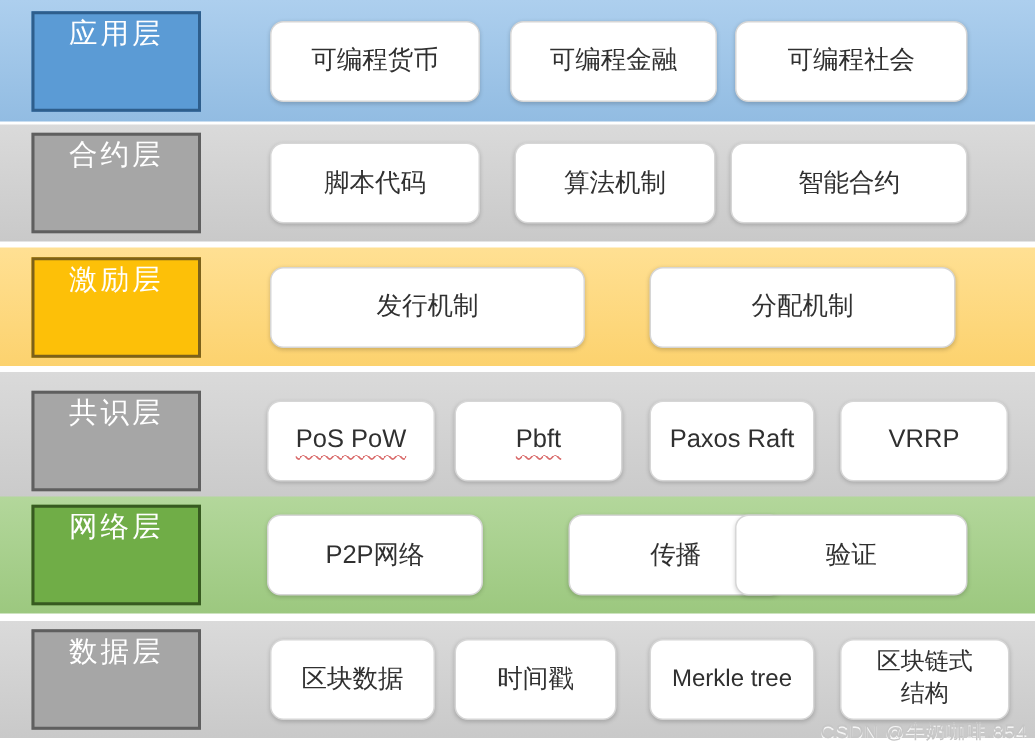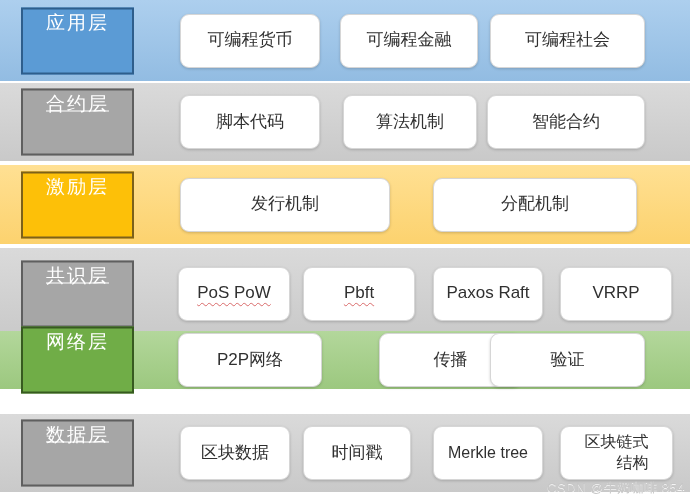--- a/index.html
+++ b/index.html
@@ -14,30 +14,30 @@
   .band-network   { background:linear-gradient(#b3d79b,#9cc87f); }
 
   .label-box {
     position:absolute; left:21px; top:50%; transform:translateY(-50%);
     width:113px; height:67px; box-sizing:border-box;
     display:flex; justify-content:center;
     color:#ffffff; font-size:19px; letter-spacing:2px;
     border:2px solid transparent;
   }
   .lbl-app       { background:#5b9bd5; border-color:#2e5e8c; }
-  .lbl-gray      { background:#a6a6a6; border-color:#5f5f5f;text-decoration:underline; }
+  .lbl-gray      { background:#a6a6a6; border-color:#5f5f5f; }
   .lbl-incentive { background:#fdc008; border-color:#7c611a; }
   .lbl-network   { background:#70ad47; border-color:#375a20; }
 
   .item {
     position:absolute; top:50%; transform:translateY(-50%); height:54px;
     background:#ffffff; border:1px solid #d6d6d6; border-radius:9px;
     box-sizing:border-box; box-shadow:0 1px 3px rgba(0,0,0,0.18);
     display:flex; align-items:center; justify-content:center;
-    font-size:17px; color:#303030; text-align:right;
+    font-size:17px; color:#303030; text-align:center;
     white-space:pre-line; line-height:1.3;
   }
   .spell span {
     text-decoration-line:underline;
     text-decoration-style:wavy;
     text-decoration-color:#d96a6a;
     text-decoration-thickness:1px;
     text-underline-offset:4px;
   }
   .watermark {
@@ -104,21 +104,21 @@
       <span>Pbft</span>
     </div>
     <div class="item" style="left:433px; width:110px;">
       <span>Paxos Raft</span>
     </div>
     <div class="item" style="left:560px; width:112px;">
       <span>VRRP</span>
     </div>
   </div>
 
-  <div class="band band-network" style="top:331px; height:58px;">
+  <div class="band band-network" style="top:331px; height:78px;">
     <div class="label-box lbl-network">
       <span>网络层</span>
     </div>
     <div class="item" style="left:178px; width:144px;">
       <span>P2P网络</span>
     </div>
     <div class="item" style="left:335px; width:143px;margin-left:44px;">
       <span>传播</span>
     </div>
     <div class="item" style="left:490px; width:155px;">

